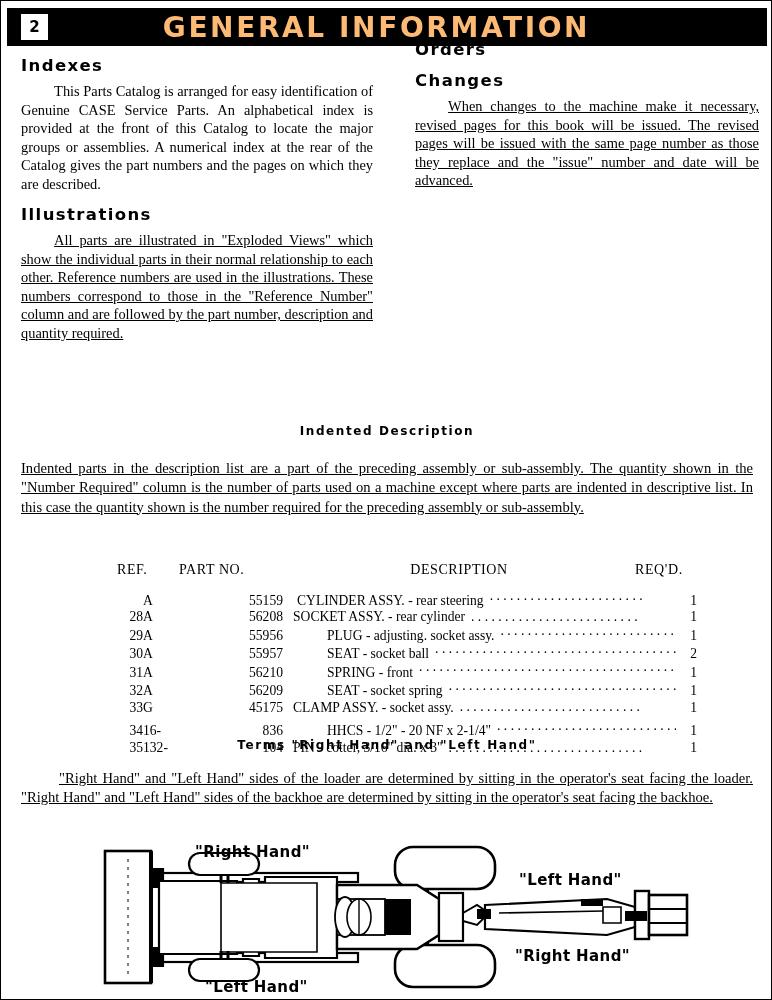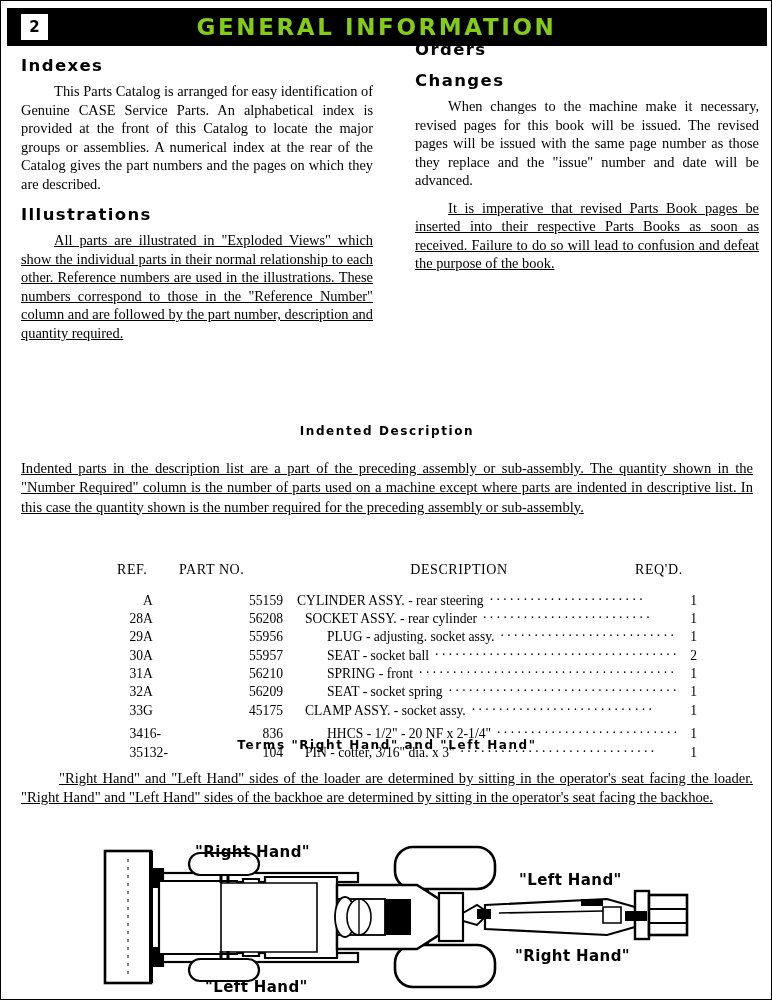--- a/index.html
+++ b/index.html
@@ -46,24 +46,24 @@
   .page-number-box span {
     color: #000000;
     font-family: "DejaVu Sans", sans-serif;
     font-weight: bold;
     font-size: 15px;
     line-height: 1;
   }
   .header-title {
     flex: 1;
     text-align: center;
-    color: #84cc16;
+    color: #fdba74;
     font-family: "DejaVu Sans", sans-serif;
     font-weight: bold;
-    font-size: 23px;
+    font-size: 28px;
     letter-spacing: 2.6px;
     padding-right: 62px;
     white-space: nowrap;
   }
 
   
   .sec-head {
     font-family: "DejaVu Sans", sans-serif;
     font-weight: bold;
     font-size: 16.5px;
@@ -177,21 +177,21 @@
   .leader::after {
     content: ". . . . . . . . . . . . . . . . . . . . . . . . . . . . . . . . . . . . . . . . . . . . . . . . . . . . . . . .";
     position: absolute;
     left: 0;
     bottom: 0.02em;
     white-space: nowrap;
     letter-spacing: 0px;
     font-size: 13.6px;
   }
   .ind-0 { padding-left: 14px; }
-  .ind-1 { padding-left: 22px; }
+  .ind-1 { padding-left: 10px; align-items: flex-end; }
   .ind-2 { padding-left: 44px; }
   tr.gap-above td { padding-top: 5px; }
 
   
   .terms-sec {
     position: absolute;
     left: 20px;
     top: 738px;
     width: 732px;
   }
@@ -237,21 +237,20 @@
 
     <h2 class="sec-head gap-head" id="h-illus">Illustrations</h2>
     <p class="body">All parts are illustrated in "Exploded Views" which show the individual parts in their normal relationship to each other. Reference numbers are used in the illustrations. These numbers correspond to those in the "Reference Number" column and are followed by the part number, description and quantity required.</p>
   </div>
 
   <div class="col-right">
     <h2 class="sec-head">Orders</h2>
 
     <h2 class="sec-head gap-head">Changes</h2>
     <p class="body">When changes to the machine make it necessary, revised pages for this book will be issued. The revised pages will be issued with the same page number as those they replace and the "issue" number and date will be advanced.</p>
-    <p class="body">It is imperative that revised Parts Book pages be inserted into their respective Parts Books as soon as received. Failure to do so will lead to confusion and defeat the purpose of the book.</p>
   </div>
 
   <div class="indented-sec">
     <h2 class="ctr-head">Indented Description</h2>
     <p class="body">Indented parts in the description list are a part of the preceding assembly or sub-assembly. The quantity shown in the "Number Required" column is the number of parts used on a machine except where parts are indented in descriptive list. In this case the quantity shown is the number required for the preceding assembly or sub-assembly.</p>
   </div>
 
   <div class="parts-table">
     <table class="pt">
       <thead>

